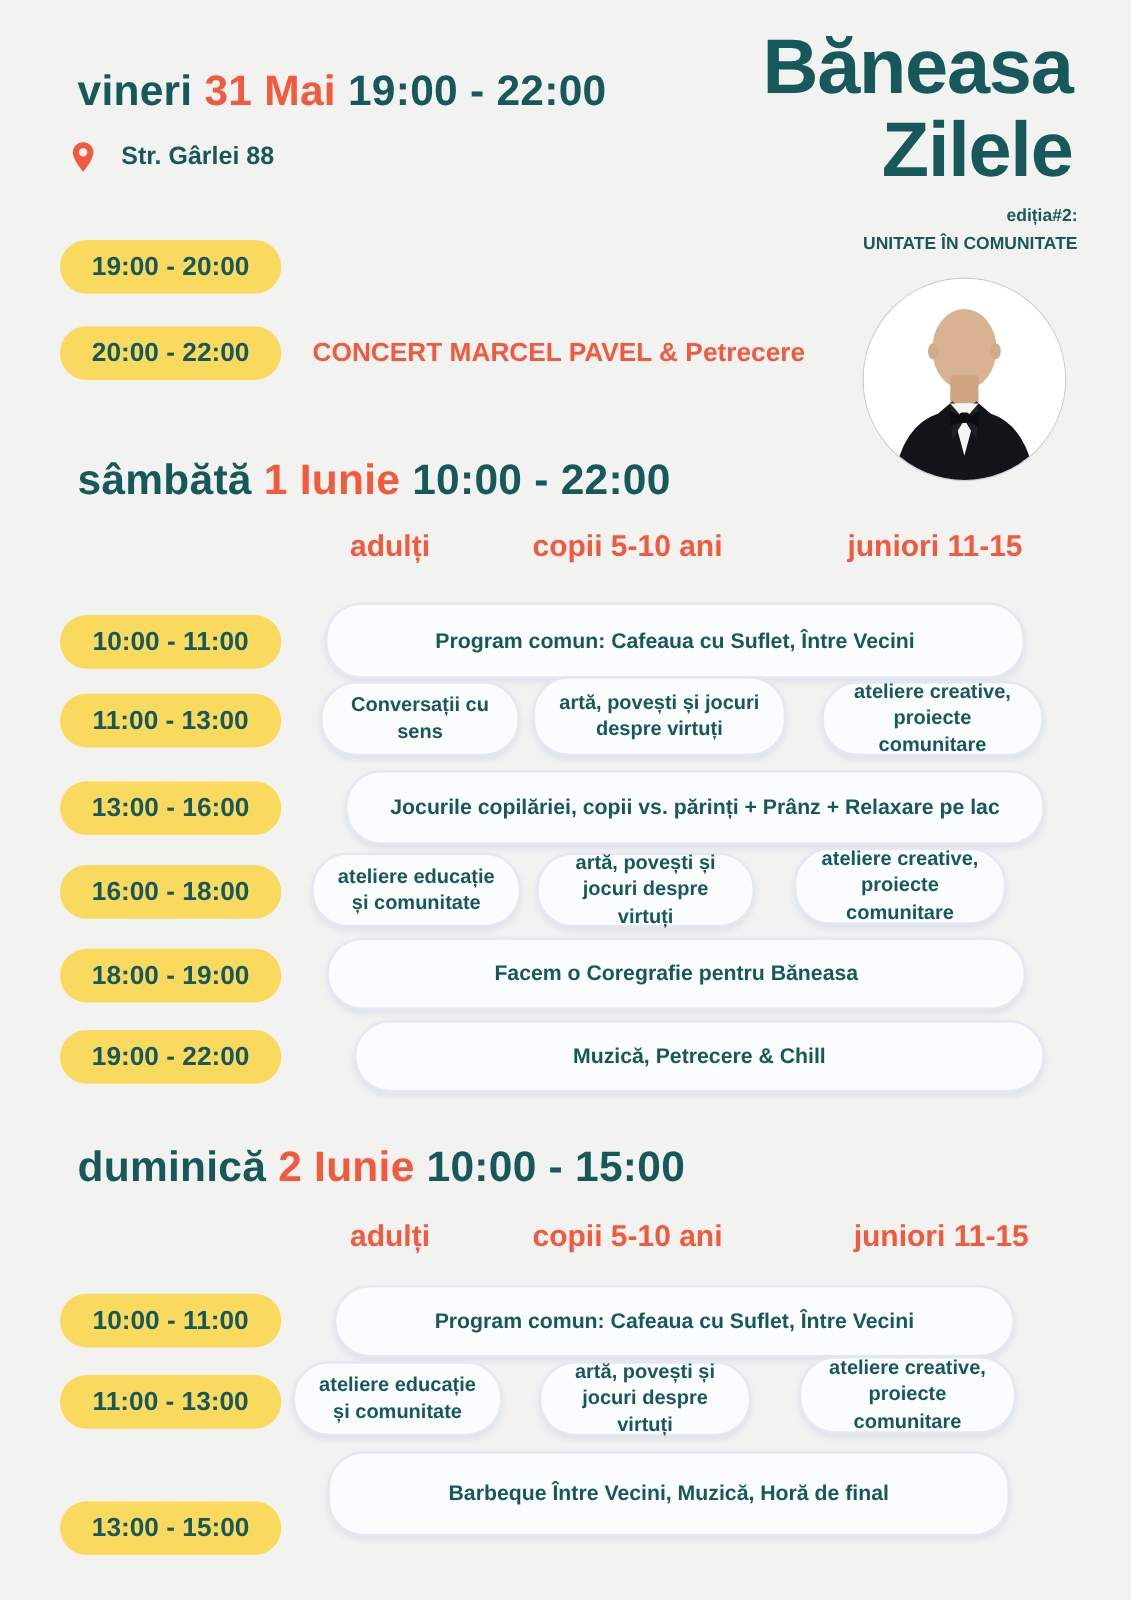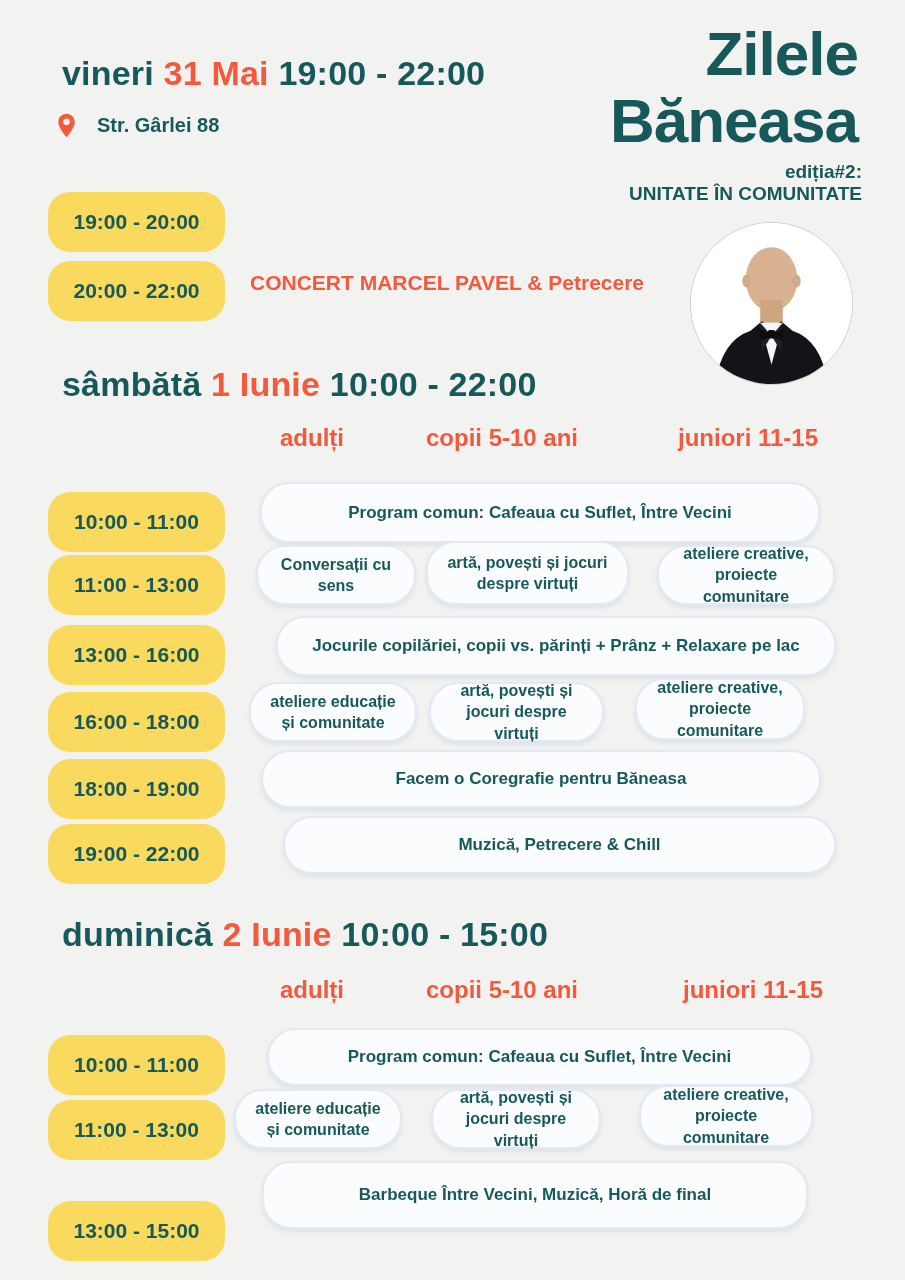--- a/index.html
+++ b/index.html
@@ -16,28 +16,28 @@
   .poster{position:relative;width:905px;height:1280px;background:var(--bg);overflow:hidden;}
 
   
   .day-heading{position:absolute;font-size:34px;font-weight:700;color:var(--teal);white-space:nowrap;letter-spacing:.2px;}
   .day-heading .date{color:var(--orange);}
 
   
   .title{position:absolute;right:47px;top:20px;text-align:right;color:var(--teal);
          font-size:62px;line-height:67px;font-weight:800;letter-spacing:-1px;}
   .edition-block{position:absolute;right:43px;top:161px;text-align:right;color:var(--teal);
-         font-size:19px;font-weight:700;line-height:22px;}
+         font-size:14px;font-weight:700;line-height:22px;}
 
   
   .location{position:absolute;left:57px;top:113px;display:flex;align-items:center;gap:21px;
             color:var(--teal);font-size:20px;font-weight:600;}
 
   
-  .pill{position:absolute;left:48px;width:177px;height:60px;background:var(--yellow);
+  .pill{position:absolute;left:48px;width:177px;height:43px;background:var(--yellow);
         border-radius:22px;display:flex;align-items:center;justify-content:center;
         color:var(--teal);font-size:21px;font-weight:700;white-space:nowrap;}
 
   
   .evbox{position:absolute;background:var(--box-fill);border:2px solid var(--box-border);
          border-radius:29px;display:flex;align-items:center;justify-content:center;
          text-align:center;color:var(--teal);box-shadow:0 3px 5px rgba(170,182,210,.28);
          padding:4px 12px;}
   .evbox.wide{font-size:17px;font-weight:600;}
   .evbox.small{font-size:16px;font-weight:600;line-height:1.32;}
@@ -55,22 +55,22 @@
   .photo svg{display:block;width:100%;height:100%;}
 
   .pin-icon svg{display:block;}
 </style>
 </head>
 <body>
 
 <div class="poster">
 
   <div class="title">
+    <div>Băneasa</div>
     <div>Zilele</div>
-    <div>Băneasa</div>
   </div>
   <div class="edition-block">
     <div>ediția#2:</div>
     <div>UNITATE ÎN COMUNITATE</div>
   </div>
 
   <div class="day-heading" style="left:62px;top:54px;">
     <span>vineri</span>
     <span class="date">31 Mai</span>
     <span>19:00 - 22:00</span>

